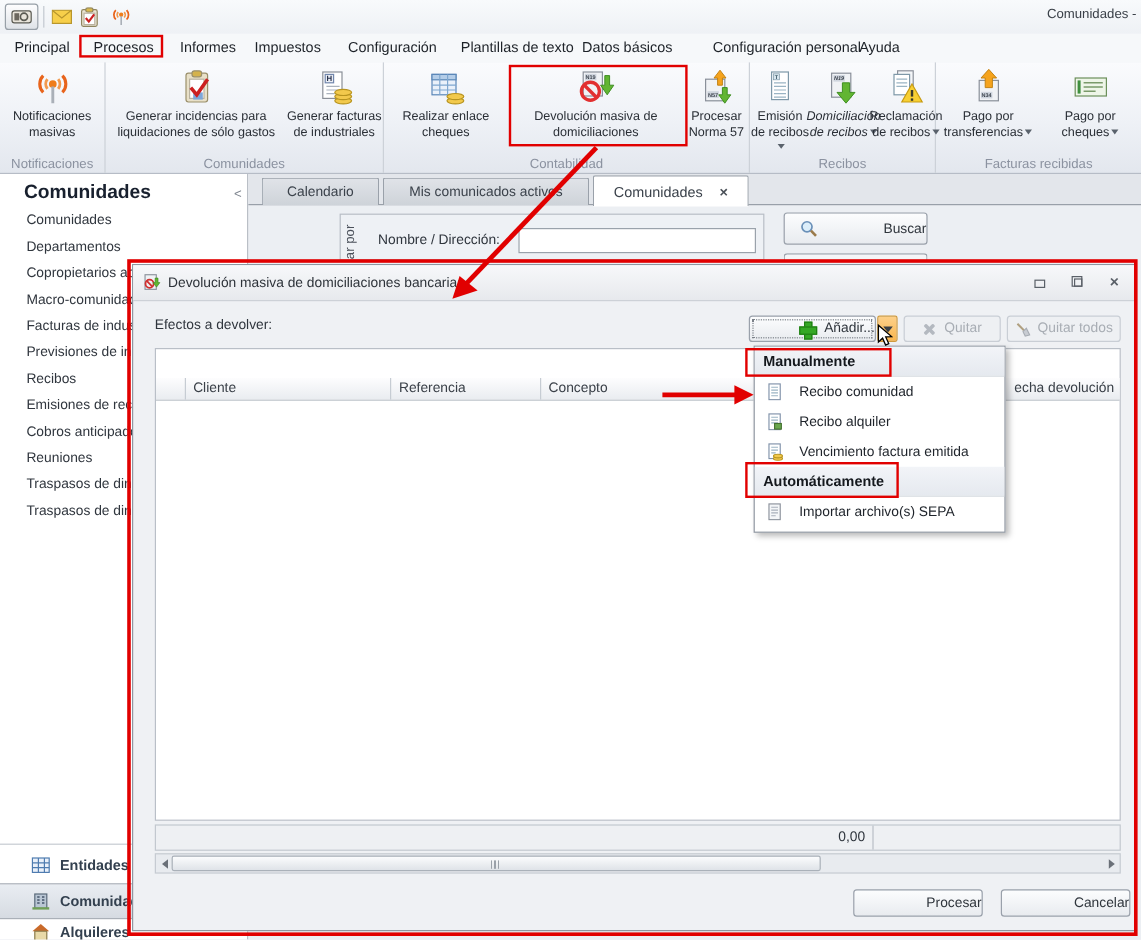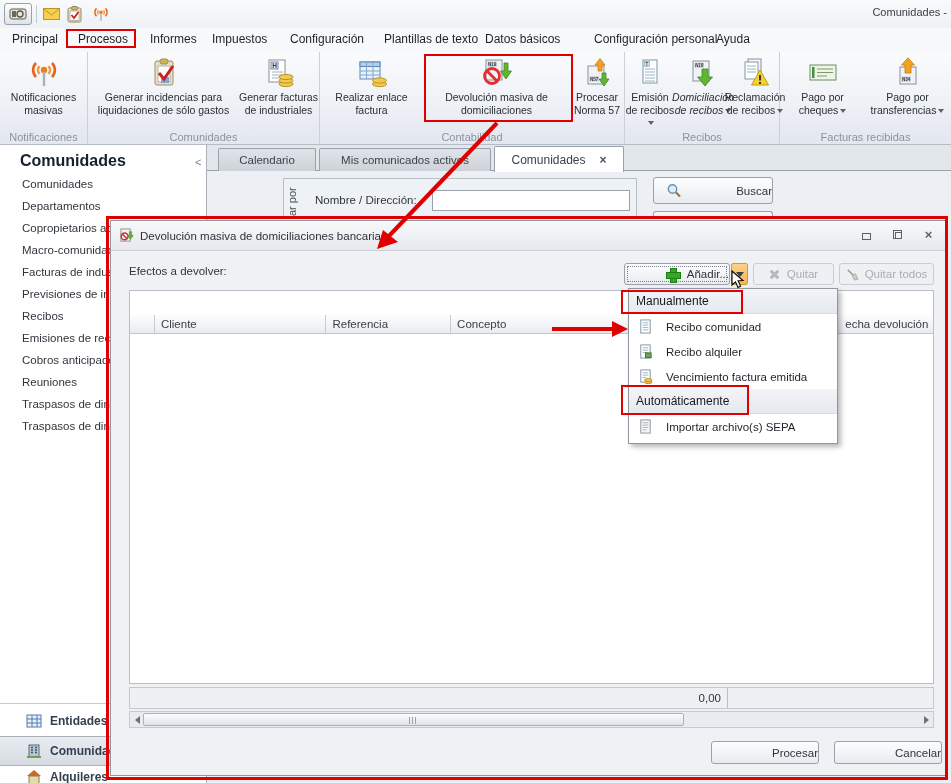--- a/index.html
+++ b/index.html
@@ -90,21 +90,21 @@
   .harrow{width:14px;height:100%;display:flex;align-items:center;justify-content:center;}
   .tri-l{width:0;height:0;border-top:4px solid transparent;border-bottom:4px solid transparent;border-right:5px solid #6a7078;}
   .tri-r{width:0;height:0;border-top:4px solid transparent;border-bottom:4px solid transparent;border-left:5px solid #6a7078;}
   .hthumb{position:absolute;left:13px;top:1px;width:541px;height:13px;background:linear-gradient(#fbfcfd,#dfe3e8);border:1px solid #aab1b9;border-radius:2px;}
   .hthumb:before{content:"";position:absolute;left:50%;top:3px;width:9px;height:7px;margin-left:-5px;background:repeating-linear-gradient(90deg,#9aa1a9 0 1px,transparent 1px 3px);}
   .procesar{left:600px;top:520px;width:108px;height:23px;}
   .cancelar{left:723px;top:520px;width:108px;height:23px;}
 
   
   .cmenu{left:628px;top:288px;width:210px;height:156px;background:#fff;border:1px solid #8f96a0;box-shadow:3px 3px 5px rgba(0,0,0,0.28);z-index:30;}
-  .cmhead{width:100%;height:25px;background:linear-gradient(#f2f4f8,#e5e9ef);border-bottom:1px solid #d8dce2;display:flex;align-items:center;padding-left:7px;font-weight:normal;font-size:12px;color:#14181d;}
+  .cmhead{width:100%;height:25px;background:linear-gradient(#f2f4f8,#e5e9ef);border-bottom:1px solid #d8dce2;display:flex;align-items:center;padding-left:7px;font-weight:bold;font-size:12px;color:#14181d;}
   .cmitem{width:100%;height:25px;display:flex;align-items:center;font-size:11.5px;color:#1e232a;}
   .cmitem svg{width:15px;height:15px;margin:0 13px 0 9px;}
 
   
   .redbox{border:2px solid #e10000;z-index:40;pointer-events:none;}
   .dlgoutline{left:106px;top:216px;width:842px;height:564px;border:3px solid #e10000;z-index:35;pointer-events:none;}
   .arrows{left:0;top:0;width:951px;height:783px;z-index:45;pointer-events:none;}
   .cursor{z-index:50;pointer-events:none;}
 </style>
 </head>
@@ -212,21 +212,21 @@
       <div class="rbtn" style="width:102px;">
         <svg viewBox="0 0 32 32">
             <rect x="4" y="5" width="20" height="17" fill="#eaf1fa" stroke="#5b87b8"></rect>
             <rect x="4" y="5" width="20" height="4.5" fill="#b4cdE8" stroke="#5b87b8"></rect>
             <path d="M4 14h20M4 18h20M10.5 5v17M17 5v17" stroke="#7fa7cf" stroke-width="1"></path>
             <g fill="#f2c94c" stroke="#b8941f">
               <ellipse cx="23.5" cy="27" rx="7" ry="2.6"></ellipse>
               <ellipse cx="23.5" cy="23.5" rx="7" ry="2.6"></ellipse>
             </g>
           </svg>
-        <div class="rlb">Realizar enlace factura</div>
+        <div class="rlb">Realizar enlace cheques</div>
       </div>
       <div class="rbtn" style="width:148px;">
         <svg viewBox="0 0 32 32">
             <rect x="5" y="3" width="16" height="20" fill="#f0f2f5" stroke="#8a909a"></rect>
             <rect x="6.5" y="4.5" width="9.5" height="5.5" fill="#cfd5de"></rect>
             <text x="11.2" y="9" font-size="4.6" font-weight="bold" fill="#3a414b" text-anchor="middle">N19</text>
             <polygon points="23,6 27,6 27,14 30.5,14 25,22 19.5,14 23,14" fill="#62b532" stroke="#3c8c1e" stroke-width="0.8"></polygon>
             <circle cx="11" cy="19" r="7.5" fill="none" stroke="#e23030" stroke-width="2.8"></circle>
             <line x1="5.8" y1="13.8" x2="16.2" y2="24.2" stroke="#e23030" stroke-width="2.8"></line>
           </svg>
@@ -276,36 +276,36 @@
             <rect x="20" y="25" width="2" height="2" fill="#3a3a2a"></rect>
           </svg>
         <div class="rlb"><span>Reclamación de recibos</span><span class="dropdown-tri"></span></div>
       </div>
     </div>
     <div class="rgl">Recibos</div>
   </div>
 
   <div class="abs rgroup" style="left:780px;width:171px;border-right:none;">
     <div class="rbtns">
-      <div class="rbtn" style="width:84px;">
-        <svg viewBox="0 0 32 32">
-            <rect x="3" y="8" width="26" height="15" fill="#eef5e8" stroke="#6c8f5a"></rect>
-            <rect x="5" y="10" width="2.5" height="11" fill="#3f8f3f"></rect>
-            <path d="M10 12h16M10 15.5h16M10 19h10" stroke="#7a9a6a" stroke-width="1.2"></path>
-          </svg>
-        <div class="rlb"><span>Pago por cheques</span><span class="dropdown-tri"></span></div>
-      </div>
       <div class="rbtn" style="width:86px;">
         <svg viewBox="0 0 32 32">
             <rect x="8" y="10" width="16" height="17" fill="#f0f2f5" stroke="#8a909a"></rect>
             <rect x="9.5" y="19.5" width="9.5" height="5.5" fill="#cfd5de"></rect>
             <text x="14.2" y="24" font-size="4.6" font-weight="bold" fill="#3a414b" text-anchor="middle">N34</text>
             <polygon points="13,16 13,8 9.5,8 16,0.8 22.5,8 19,8 19,16" fill="#f5a31d" stroke="#c07f10" stroke-width="0.8"></polygon>
           </svg>
         <div class="rlb"><span>Pago por transferencias</span><span class="dropdown-tri"></span></div>
+      </div>
+      <div class="rbtn" style="width:84px;">
+        <svg viewBox="0 0 32 32">
+            <rect x="3" y="8" width="26" height="15" fill="#eef5e8" stroke="#6c8f5a"></rect>
+            <rect x="5" y="10" width="2.5" height="11" fill="#3f8f3f"></rect>
+            <path d="M10 12h16M10 15.5h16M10 19h10" stroke="#7a9a6a" stroke-width="1.2"></path>
+          </svg>
+        <div class="rlb"><span>Pago por cheques</span><span class="dropdown-tri"></span></div>
       </div>
     </div>
     <div class="rgl">Facturas recibidas</div>
   </div>
 </div>
 
 <div class="abs sidebar">
   <div class="abs sbtitle">Comunidades</div>
   <div class="abs sbcollapse">&lt;</div>
   <div class="abs sbitem" style="top:33px;">Comunidades</div>

